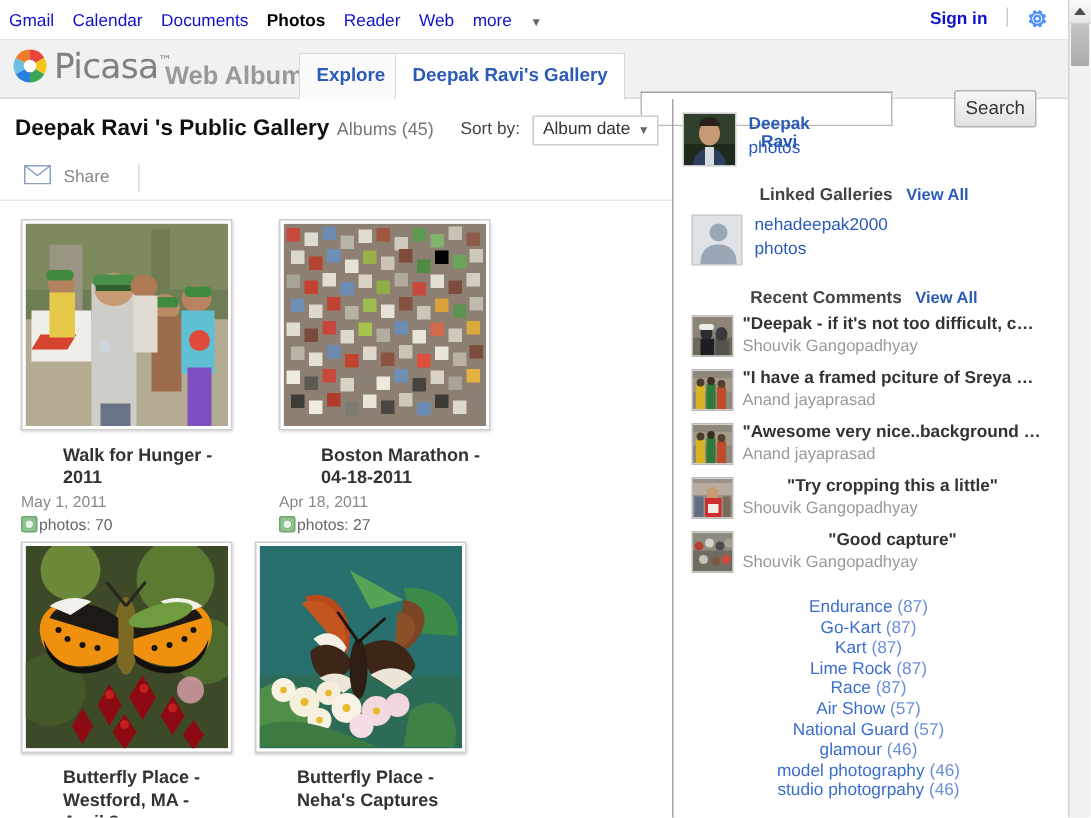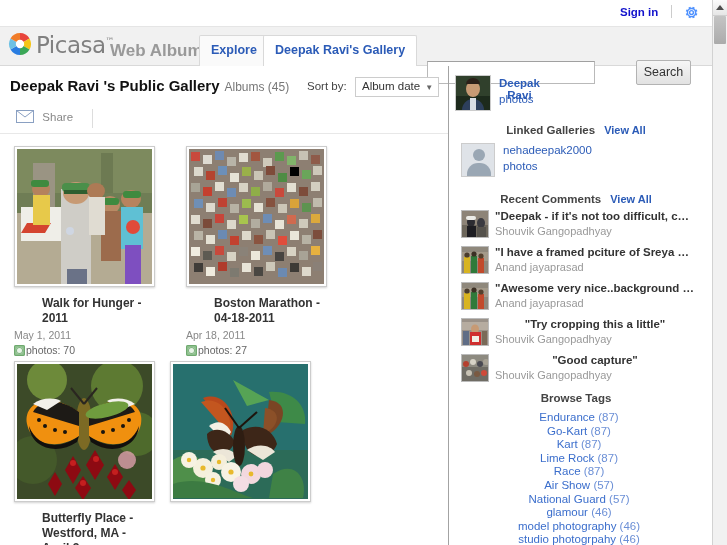--- a/index.html
+++ b/index.html
@@ -181,20 +181,29 @@
     border-left:4px solid transparent;border-right:4px solid transparent;
     border-bottom:5px solid #4d4d4d;}
   #thumbbar{position:absolute;left:1px;top:16px;width:12px;height:28px;
     background:linear-gradient(#c4c4c4,#ababab);border-radius:1px;}
 </style>
 </head>
 <body>
 
 <div id="photos-underline"></div>
 <div id="gbar">
+  <div class="glinks">
+    <span>Gmail</span>
+    <span>Calendar</span>
+    <span>Documents</span>
+    <span class="cur">Photos</span>
+    <span>Reader</span>
+    <span>Web</span>
+    <span class="more"><span>more</span> <span class="carrot">▼</span></span>
+  </div>
   <div class="gright">
     <span class="signin">Sign in</span>
     <span class="sep"></span>
     <span class="gear">
       <svg width="15" height="15" viewBox="0 0 16 16">
           <path fill="#4d90fe" d="M8 5.2A2.8 2.8 0 1 0 8 10.8 2.8 2.8 0 0 0 8 5.2zm0 4.1A1.3 1.3 0 1 1 8 6.7a1.3 1.3 0 0 1 0 2.6z"></path>
           <path fill="#4d90fe" d="M14.3 9.3l-1.2-.5a5.3 5.3 0 0 0 0-1.6l1.2-.5-.8-2-1.3.3a5.2 5.2 0 0 0-1.1-1.1l.3-1.3-2-.8-.5 1.2a5.3 5.3 0 0 0-1.6 0L6.8 1.8l-2 .8.3 1.3a5.2 5.2 0 0 0-1.1 1.1l-1.3-.3-.8 2 1.2.5a5.3 5.3 0 0 0 0 1.6l-1.2.5.8 2 1.3-.3a5.2 5.2 0 0 0 1.1 1.1l-.3 1.3 2 .8.5-1.2a5.3 5.3 0 0 0 1.6 0l.5 1.2 2-.8-.3-1.3a5.2 5.2 0 0 0 1.1-1.1l1.3.3.8-2zM8 11.6A3.6 3.6 0 1 1 8 4.4a3.6 3.6 0 0 1 0 7.2z"></path>
         </svg>
     </span>
   </div>
@@ -482,20 +491,21 @@
                   <circle cx="16" cy="96" r="2.2"></circle>
                 <circle cx="46" cy="98" r="2.2"></circle>
                   <circle cx="58" cy="108" r="2.6"></circle>
                 <circle cx="78" cy="110" r="2.4"></circle>
                   <circle cx="40" cy="116" r="2.2"></circle>
               </g>
               <path d="M0 120 C30 110 60 128 80 134 L0 134 Z" fill="#3c7b42"></path>
             </svg>
           </div>
         </div>
+        <div class="atitle">Butterfly Place - Neha's Captures</div>
       </div>
 
     </div>
   </div>
 
   <div id="right">
 
     <div class="owner">
       <div class="av">
         <svg width="34" height="34" viewBox="0 0 34 34">
@@ -606,21 +616,20 @@
               <circle cx="15" cy="19" r="3" fill="#7a5a42"></circle>
               <circle cx="22" cy="18" r="3" fill="#cf4a3a"></circle>
             </svg>
         </div>
         <div class="ctx">"Good capture"</div>
         <div class="cau">Shouvik Gangopadhyay</div>
       </div>
     </div>
 
     <div class="sb" id="tags">
-      <div class="sbhead">Browse Tags</div>
       <div class="taglist">
         <span class="tag"><span>Endurance</span> <span class="tn">(87)</span></span>
         <span class="tag"><span>Go-Kart</span> <span class="tn">(87)</span></span>
         <span class="tag"><span>Kart</span> <span class="tn">(87)</span></span>
         <span class="tag"><span>Lime Rock</span> <span class="tn">(87)</span></span>
         <span class="tag"><span>Race</span> <span class="tn">(87)</span></span>
         <span class="tag"><span>Air Show</span> <span class="tn">(57)</span></span>
         <span class="tag"><span>National Guard</span> <span class="tn">(57)</span></span>
         <span class="tag"><span>glamour</span> <span class="tn">(46)</span></span>
         <span class="tag"><span>model photography</span> <span class="tn">(46)</span></span>

